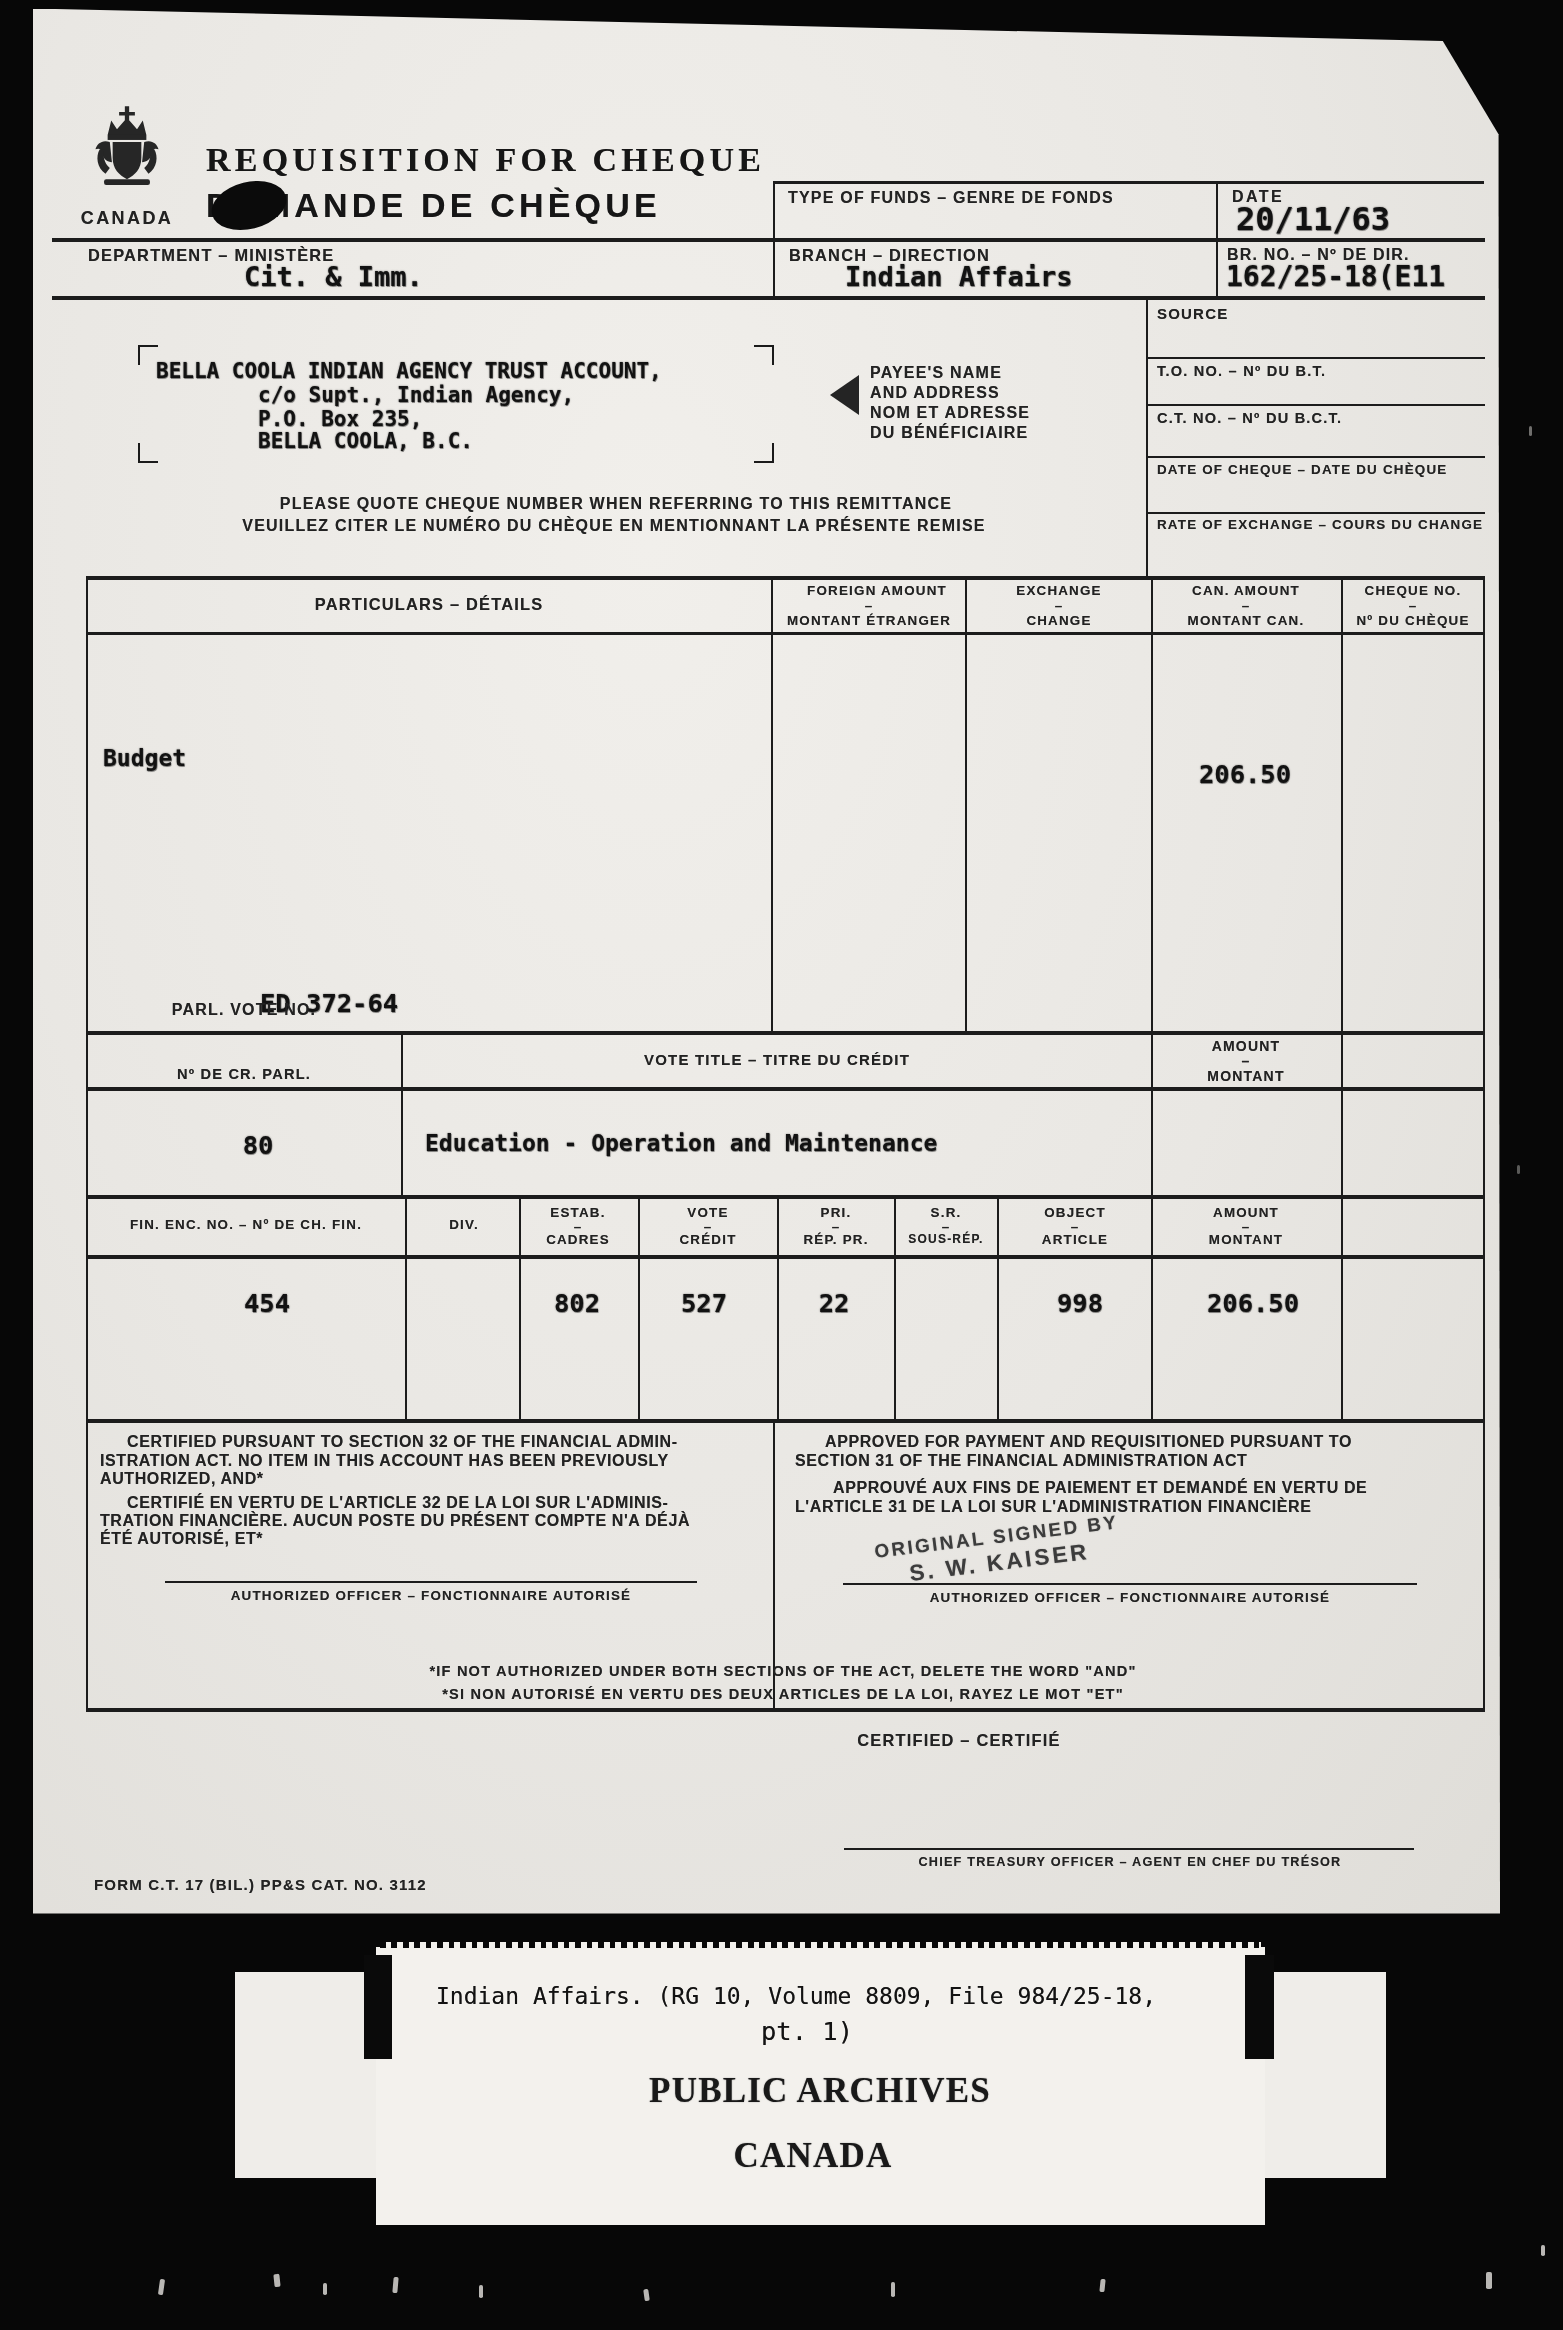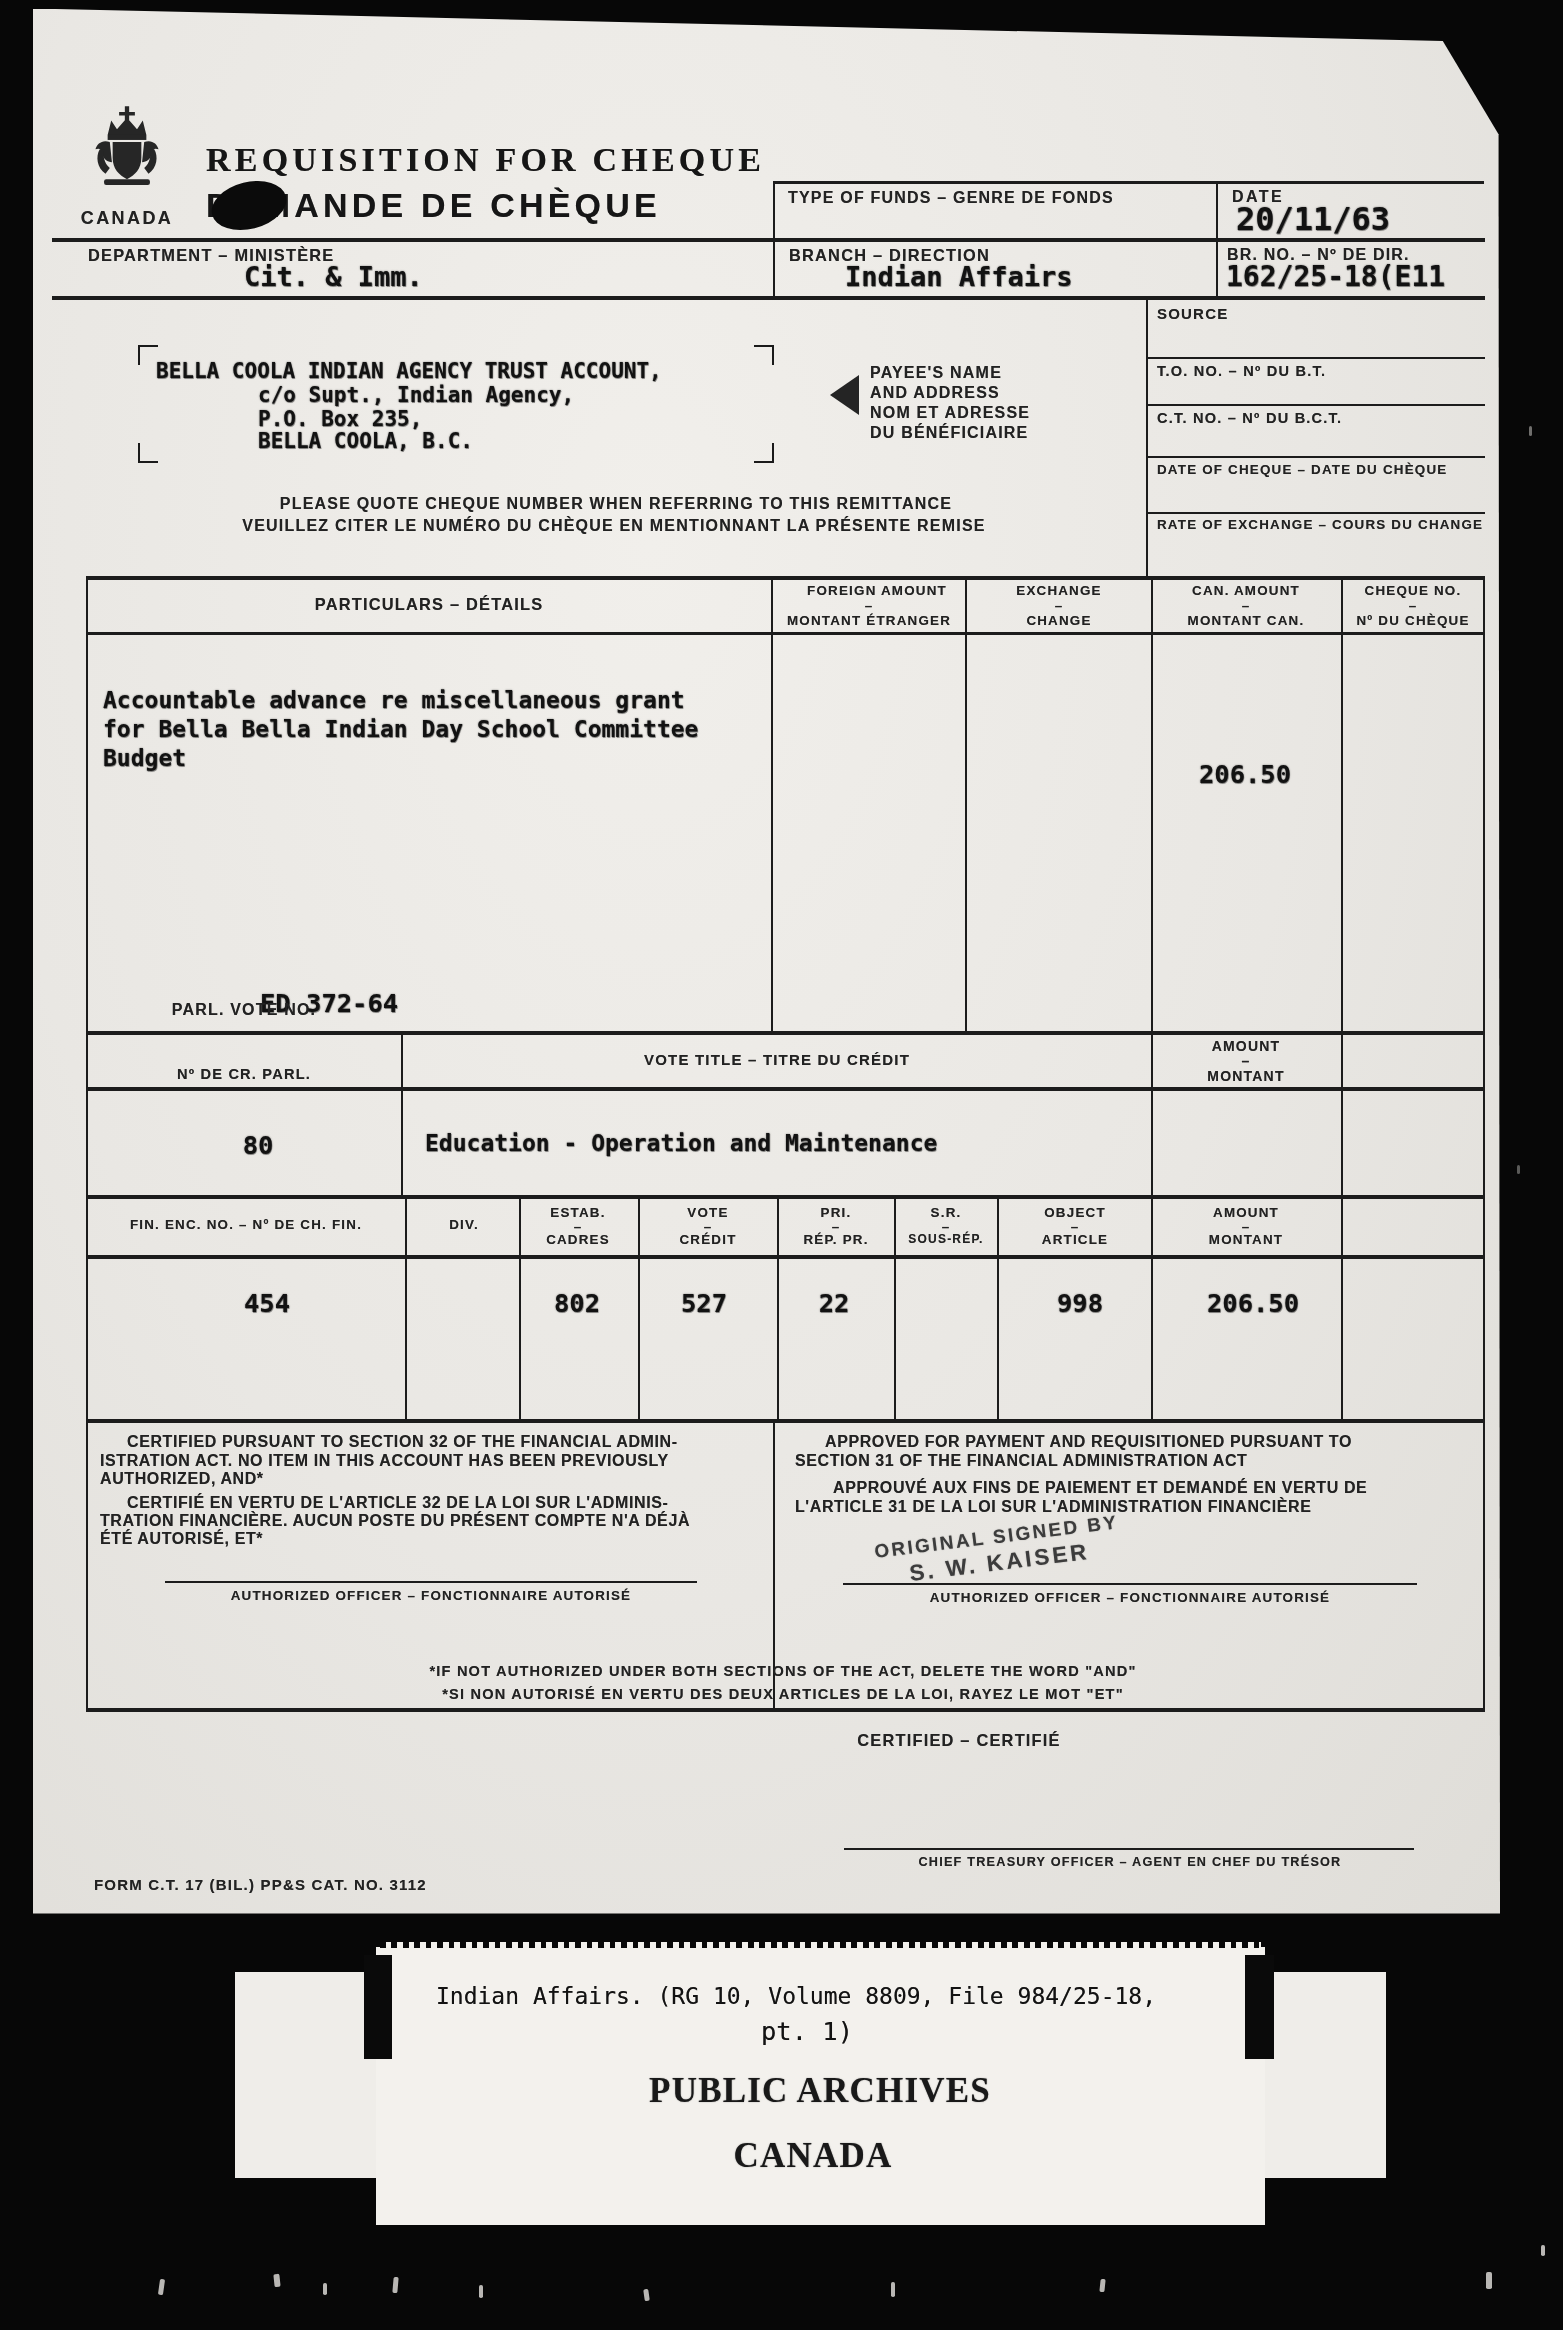--- a/index.html
+++ b/index.html
@@ -119,22 +119,20 @@
   <div class="lbl c" style="left:1059px;top:583px;font-size:13.4px;">EXCHANGE</div>
   <div class="lbl c" style="left:1059px;top:598px;font-size:13.4px;">–</div>
   <div class="lbl c" style="left:1059px;top:613px;font-size:13.4px;">CHANGE</div>
   <div class="lbl c" style="left:1246px;top:583px;font-size:13.4px;">CAN. AMOUNT</div>
   <div class="lbl c" style="left:1246px;top:598px;font-size:13.4px;">–</div>
   <div class="lbl c" style="left:1246px;top:613px;font-size:13.4px;">MONTANT CAN.</div>
   <div class="lbl c" style="left:1413px;top:583px;font-size:13.4px;">CHEQUE NO.</div>
   <div class="lbl c" style="left:1413px;top:598px;font-size:13.4px;">–</div>
   <div class="lbl c" style="left:1413px;top:613px;font-size:13.4px;">Nº DU CHÈQUE</div>
 
-  <div class="typed" style="left:103px;top:687px;font-size:23px;">Accountable advance re miscellaneous grant</div>
-  <div class="typed" style="left:103px;top:716px;font-size:23px;">for Bella Bella Indian Day School Committee</div>
   <div class="typed" style="left:103px;top:745px;font-size:23px;">Budget</div>
   <div class="typed c" style="left:1245px;top:759px;font-size:25.5px;">206.50</div>
   <div class="typed" style="left:260px;top:988px;font-size:25.5px;">ED 372-64</div>
 
   <div class="hl" style="left:86px;top:1031px;width:1399px;height:4.2px;"></div>
   <div class="hl" style="left:86px;top:1087px;width:1399px;height:3.6px;"></div>
   <div class="vl" style="left:401px;top:1031px;width:2.4px;height:166px;"></div>
   <div class="vl" style="left:1151px;top:1031px;width:2.4px;height:166px;"></div>
   <div class="vl" style="left:1341px;top:1031px;width:2.4px;height:166px;"></div>
   <div class="lbl c" style="left:244px;top:1001px;font-size:16px;">PARL. VOTE NO.</div>

